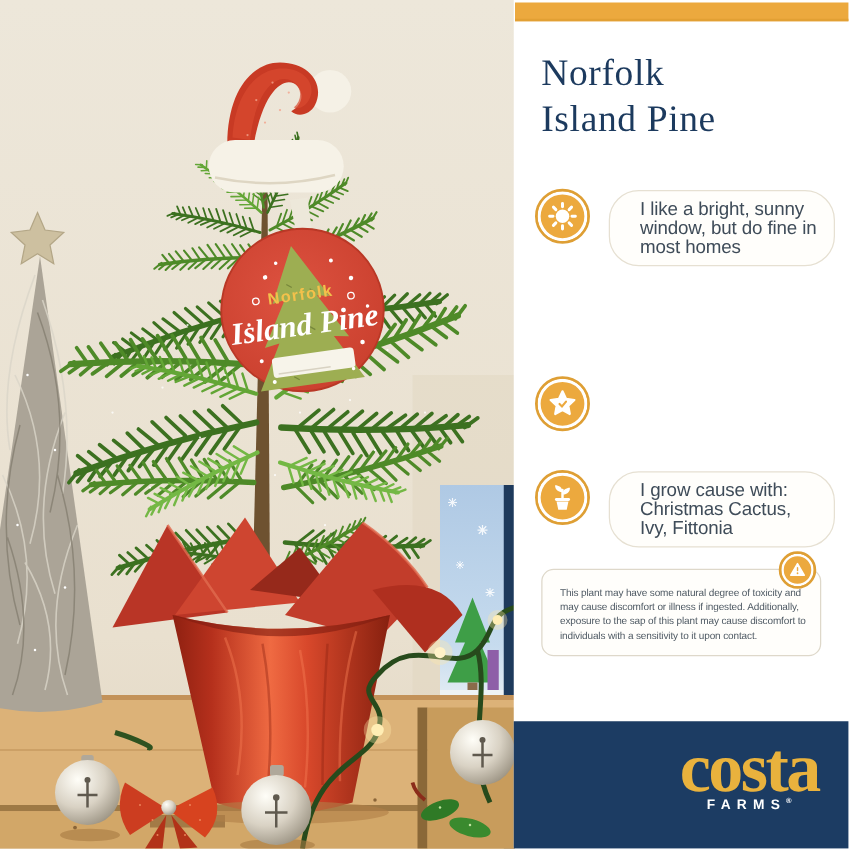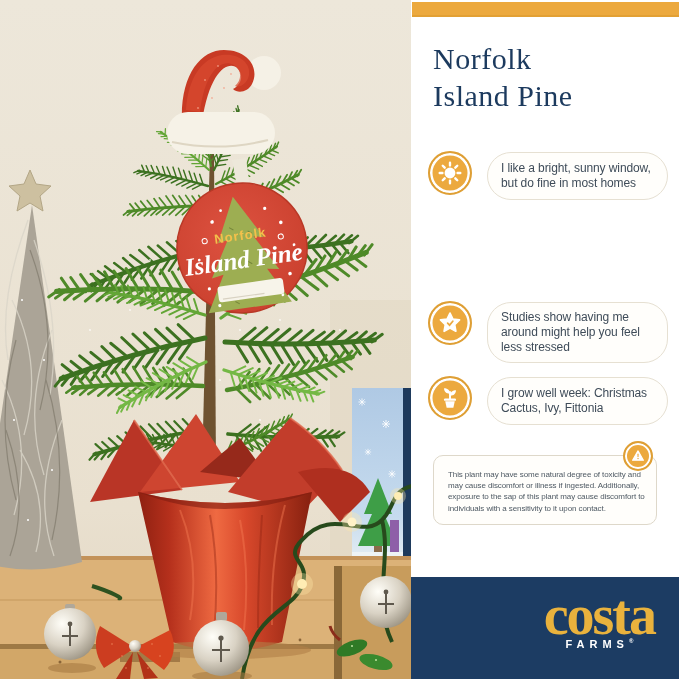--- a/index.html
+++ b/index.html
@@ -13,21 +13,21 @@
            border-bottom:2px solid #E2A034;}
   .title{position:absolute;left:22px;top:40px;margin:0;font-family:"Liberation Serif",serif;
          font-weight:400;font-size:30px;line-height:37px;color:#1C3A5E;letter-spacing:.5px;}
   .care-item{position:absolute;left:17px;display:flex;align-items:flex-start;}
   .icon-circle{width:44px;height:44px;border-radius:50%;background:#ECA93E;flex:0 0 44px;
                border:2px solid #DE9F35;box-shadow:inset 0 0 0 2.5px #ffffff;
                display:flex;align-items:center;justify-content:center;box-sizing:border-box;}
   .pill{margin-left:15px;margin-top:1px;width:181px;min-height:48px;box-sizing:border-box;
         background:#fffefb;border:1px solid #E6E0D2;border-radius:24px;
         display:flex;align-items:center;padding:7px 10px 7px 13px;}
-  .pill span{font-size:12px;line-height:15px;color:#3F4C59;letter-spacing:-.1px;width:160px;}
+  .pill span{font-size:15px;line-height:15px;color:#3F4C59;letter-spacing:-.1px;width:160px;margin-left:11px;}
   .warn{position:absolute;left:22px;top:455px;width:224px;height:70px;box-sizing:border-box;
         background:#fffefb;border:1px solid #DED8CA;border-radius:10px;padding:13px 10px 23px 14px;}
   .warn p{margin:0;font-size:8px;line-height:11.2px;color:#4E5963;letter-spacing:-.1px;}
   .warn-icon{position:absolute;left:212px;top:441px;width:30px;height:30px;border-radius:50%;
              background:#ECA93E;border:2px solid #DE9F35;box-shadow:inset 0 0 0 2px #fff;
              display:flex;align-items:center;justify-content:center;box-sizing:border-box;}
   .footer{position:absolute;left:0;top:577px;width:268px;height:102px;background:#1C3C63;}
   .logo{position:absolute;right:24px;top:16px;text-align:center;}
   .logo .costa{font-family:"Liberation Serif",serif;font-weight:700;font-size:56px;line-height:44px;
                color:#E9B23D;letter-spacing:-2px;}
@@ -302,37 +302,34 @@
     </div>
 
 
     <div class="care-item" style="top:301px">
       <div class="icon-circle">
         <svg width="26" height="26" viewBox="0 0 24 24">
           <path d="M12 2.8 l2.7 5.6 6.1 0.8 -4.5 4.3 1.1 6.1 -5.4 -3 -5.4 3 1.1 -6.1 -4.5 -4.3 6.1 -0.8 Z" fill="#fff" stroke="#fff" stroke-width="1.6" stroke-linejoin="round"></path>
           <path d="M9.8 12.2 l1.8 1.8 3 -3.6" stroke="#ECA93E" stroke-width="1.6" fill="none" stroke-linecap="round"></path>
         </svg>
       </div>
-      <div class="pill">
-        <span>Studies show having me around might help you feel less stressed</span>
-      </div>
     </div>
 
     <div class="care-item" style="top:376px">
       <div class="icon-circle">
         <svg width="26" height="26" viewBox="0 0 24 24">
           <path d="M12 12.5 V6.5" stroke="#fff" stroke-width="1.8" stroke-linecap="round"></path>
           <path d="M12 8 C12 4.5 9.2 3 6.5 3 C6.5 6.5 9 8.2 12 8 Z" fill="#fff"></path>
           <path d="M12 9.8 C12 6.3 14.8 4.8 17.5 4.8 C17.5 8.3 15 10 12 9.8 Z" fill="#fff"></path>
           <rect x="6.4" y="12.4" width="11.2" height="2.2" rx="1.1" fill="#fff"></rect>
           <path d="M7.6 15 h8.8 l-1.3 6 h-6.2 Z" fill="#fff"></path>
         </svg>
       </div>
       <div class="pill">
-        <span>I grow well week: Christmas Cactus, Ivy, Fittonia</span>
+        <span>I grow cause with: Christmas Cactus, Ivy, Fittonia</span>
       </div>
     </div>
 
     <div class="warn">
       <p>This plant may have some natural degree of toxicity and may cause discomfort or illness if ingested. Additionally, exposure to the sap of this plant may cause discomfort to individuals with a sensitivity to it upon contact.</p>
     </div>
     <div class="warn-icon">
       <svg width="18" height="18" viewBox="0 0 30 30">
         <path d="M15 6.5 L24 22 H6 Z" fill="#fff" stroke="#fff" stroke-width="2" stroke-linejoin="round"></path>
         <rect x="14.1" y="11" width="1.9" height="5.6" rx="0.9" fill="#ECA93E"></rect>

